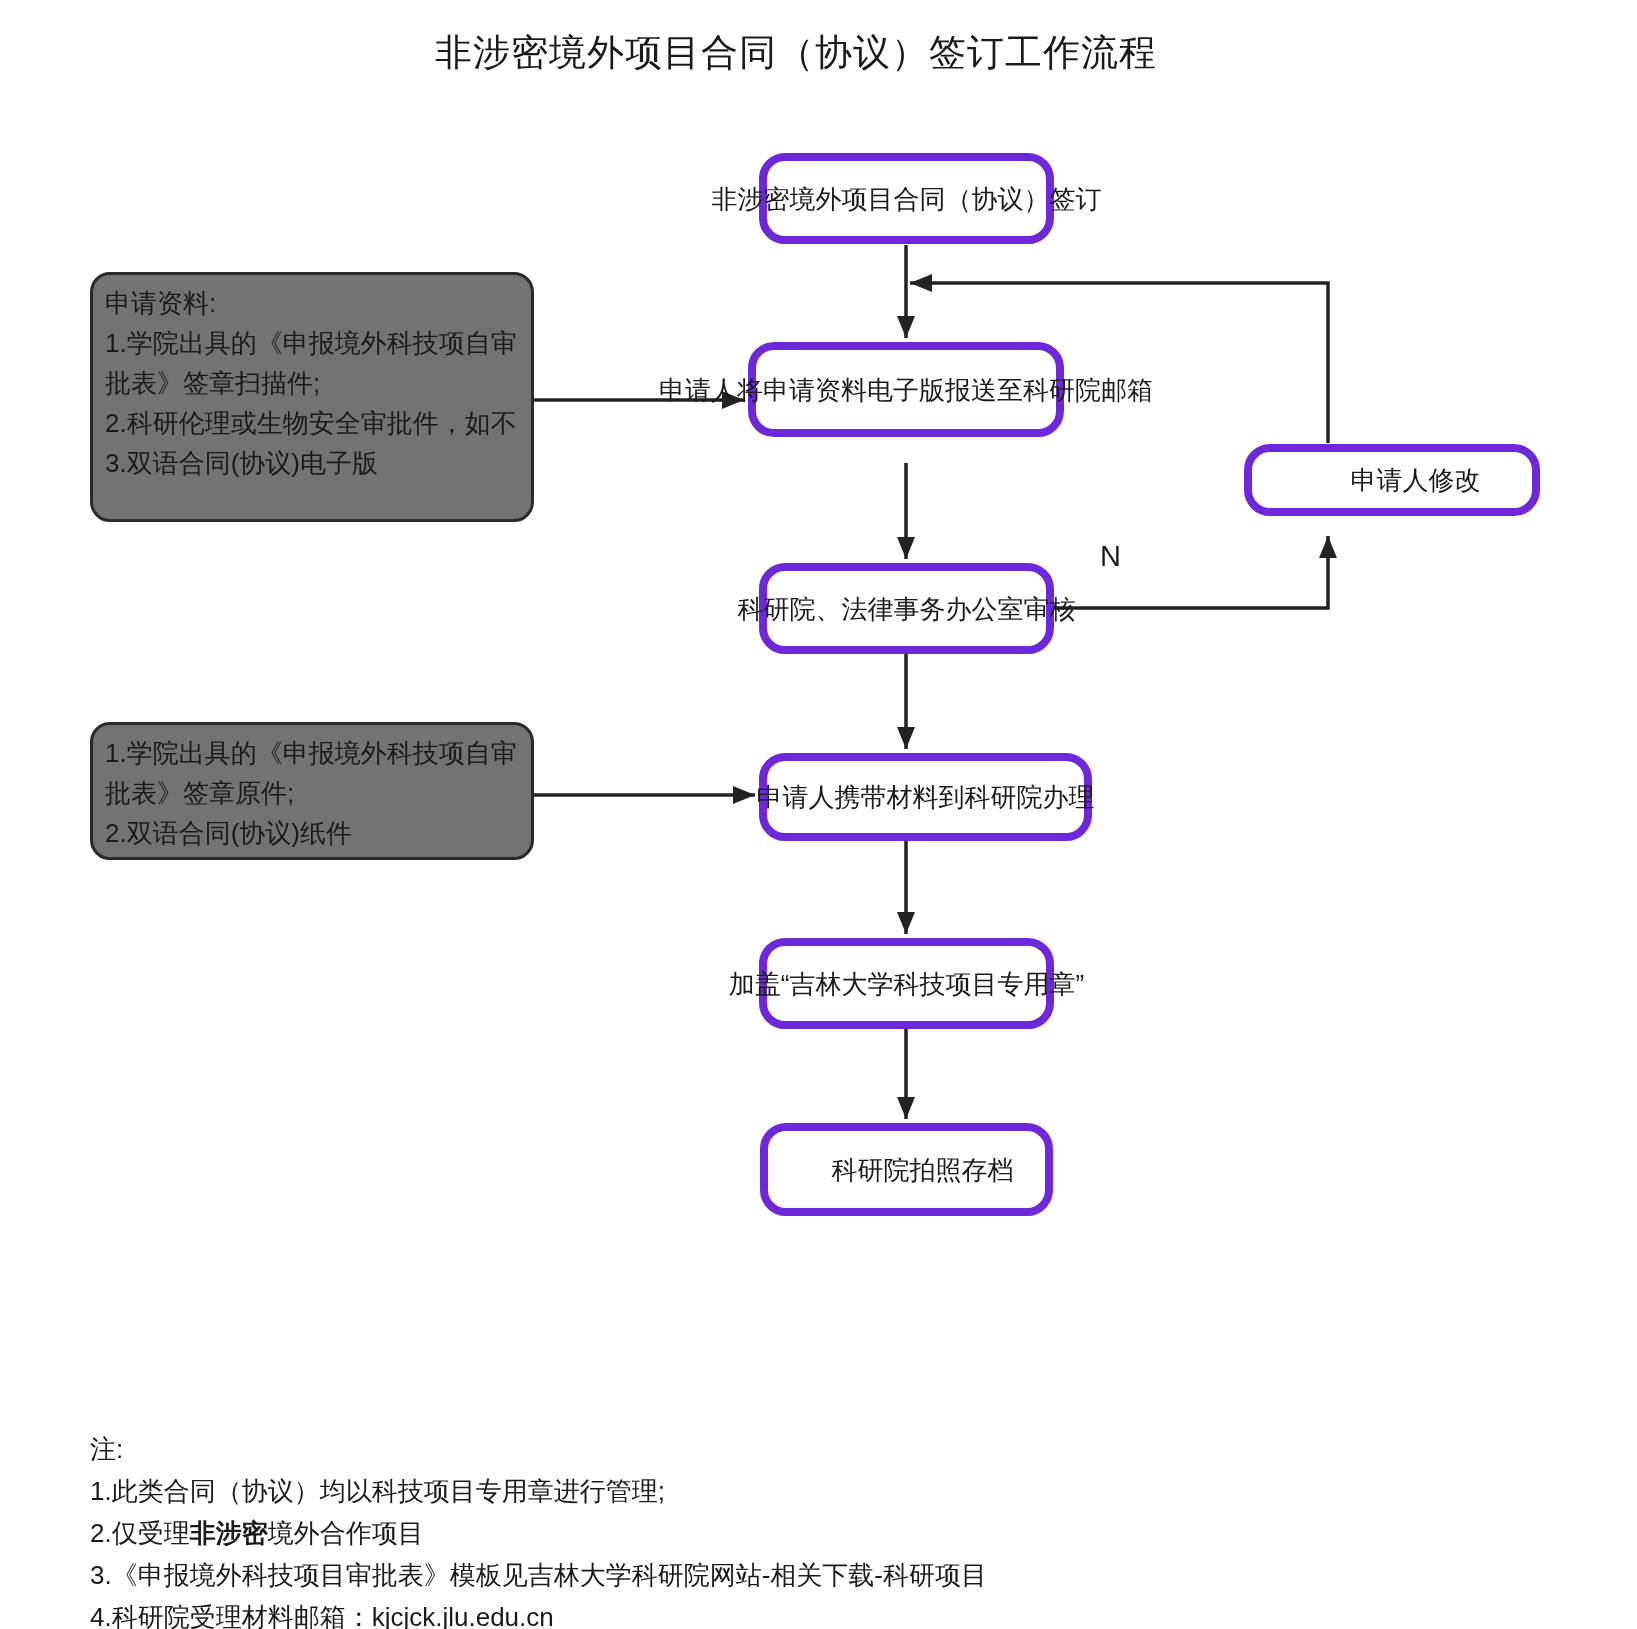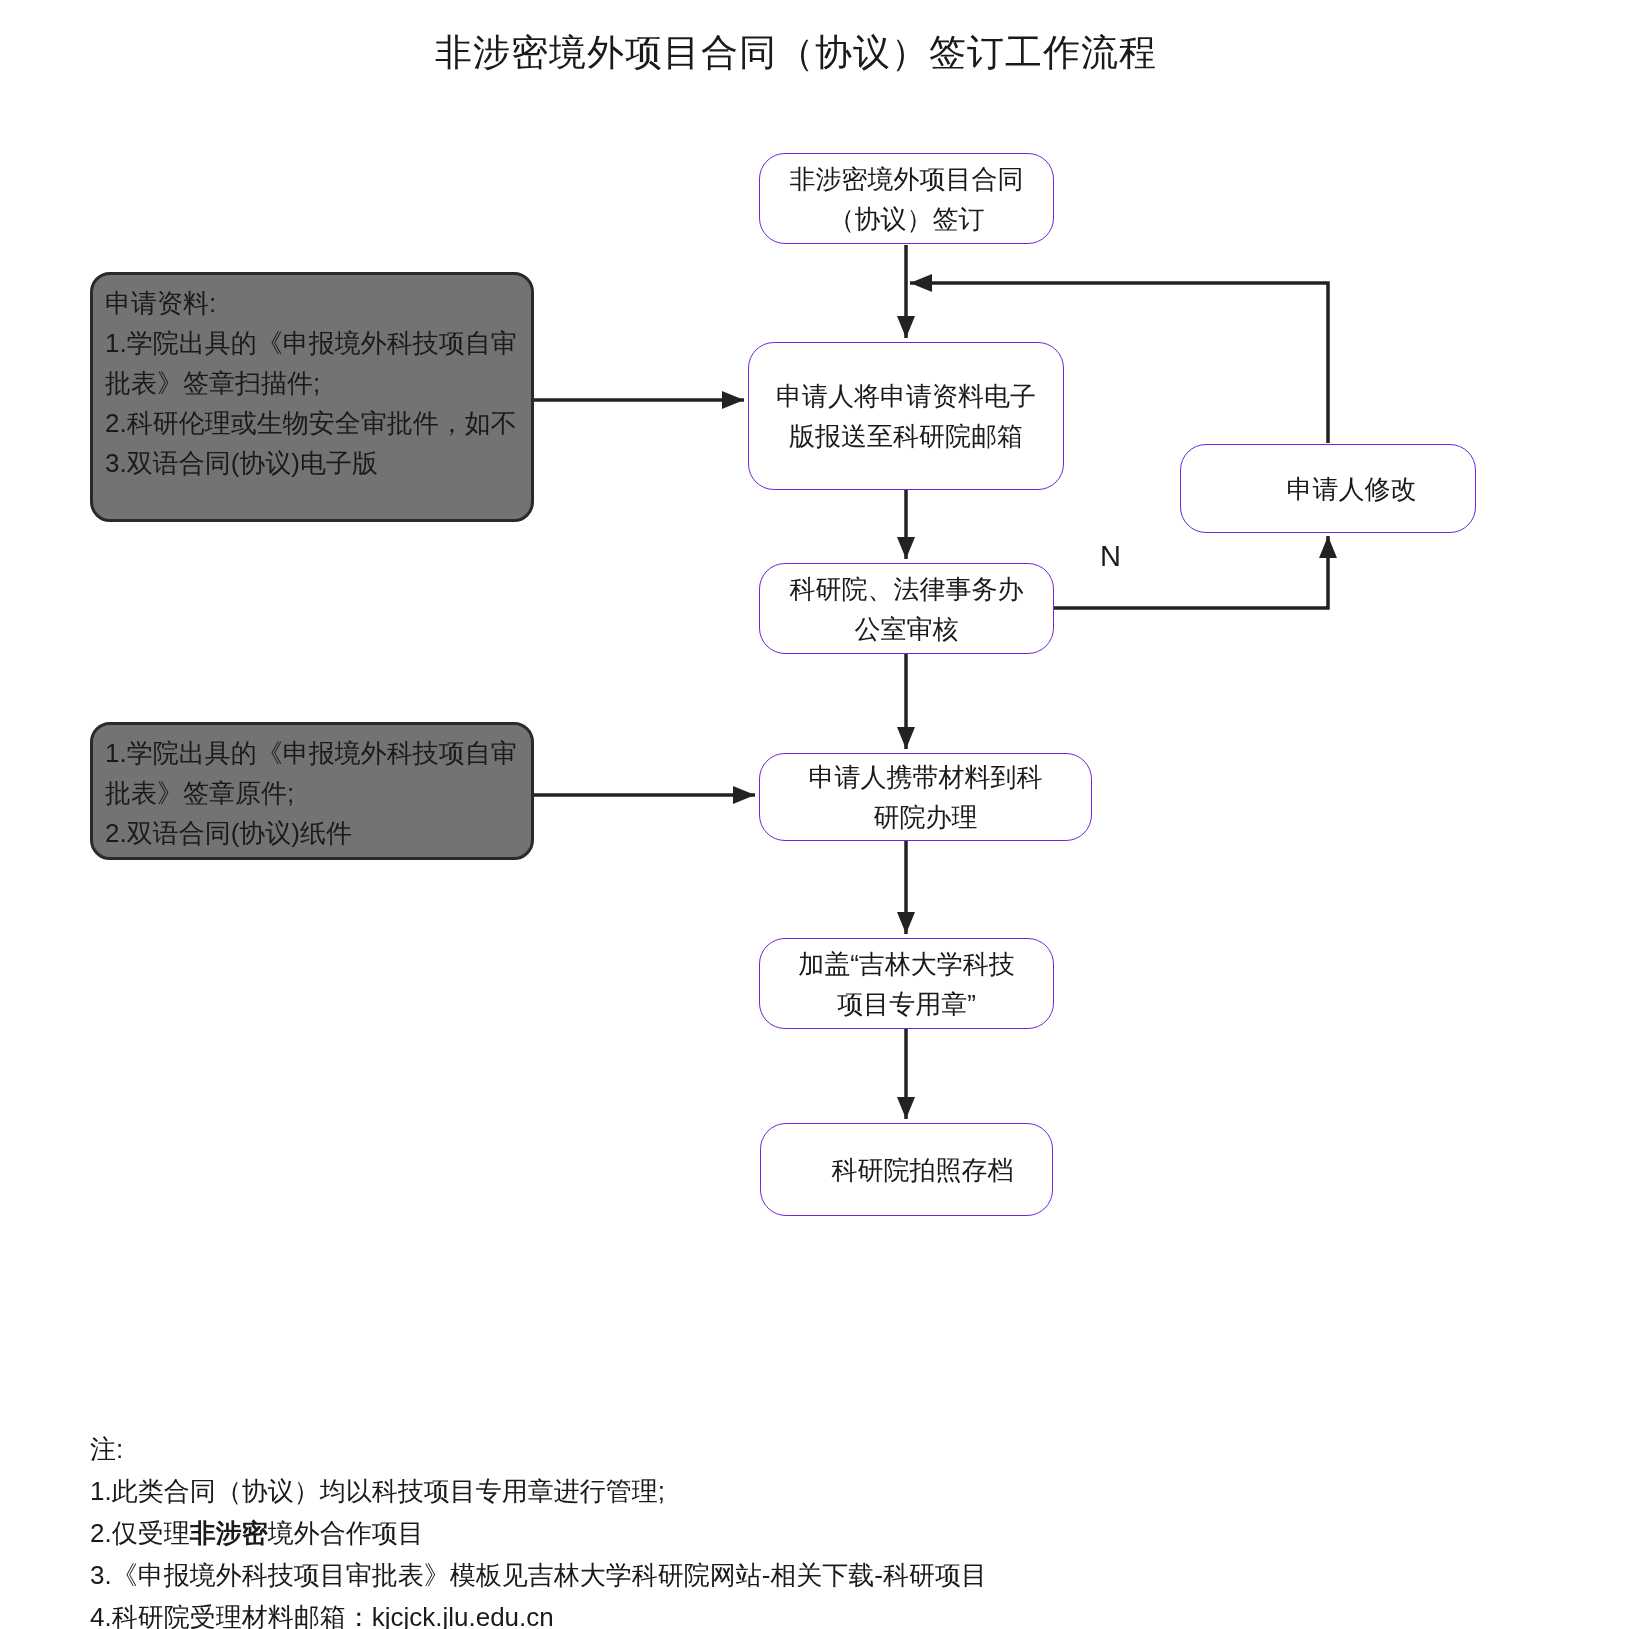--- a/index.html
+++ b/index.html
@@ -8,22 +8,22 @@
     background:#ffffff;color:#1a1a1a;
     font-family:"Liberation Sans", sans-serif;
   }
   .title{
     position:absolute;top:28px;left:0;width:1592px;margin:0;
     text-align:center;font-size:37px;font-weight:400;letter-spacing:1px;
   }
   svg.connectors{position:absolute;left:0;top:0;pointer-events:none;}
   .node{
     position:absolute;box-sizing:border-box;background:#fff;
-    border:1px solid #6d28d9;border-radius:26px;
-    display:flex;flex-direction:column;justify-content:center;align-items:center;
+    border:8px solid #6d28d9;border-radius:26px;
+    display:flex;flex-direction:row;justify-content:center;align-items:center;
     text-align:center;font-size:26px;line-height:40px;white-space:nowrap;
   }
   .info{
     position:absolute;box-sizing:border-box;background:#737373;
     border:3px solid #2a2a2a;border-radius:20px;
     font-size:26px;line-height:40px;padding:8px 4px 2px 12px;
     white-space:nowrap;text-align:left;
   }
   .n-label{position:absolute;left:1100px;top:540px;font-size:29px;color:#1a1a1a;}
   .notes{position:absolute;left:90px;top:1428px;font-size:26px;line-height:42px;}
@@ -53,31 +53,31 @@
       <path d="M1053 608 L1328 608 L1328 536" marker-end="url(#arrow)"></path>
       <path d="M1328 443 L1328 283 L910 283" marker-end="url(#arrow)"></path>
     </g>
   </svg>
 
   <div class="node" style="left:759px;top:153px;width:295px;height:91px;">
     <div>非涉密境外项目合同</div>
     <div>（协议）签订</div>
   </div>
 
-  <div class="node" style="left:748px;top:342px;width:316px;height:148px;">
+  <div class="node" style="left:748px;top:342px;width:316px;height:95px;">
     <div>申请人将申请资料电子</div>
     <div>版报送至科研院邮箱</div>
   </div>
 
   <div class="node" style="left:759px;top:563px;width:295px;height:91px;">
     <div>科研院、法律事务办</div>
     <div>公室审核</div>
   </div>
 
-  <div class="node" style="left:1180px;top:444px;width:296px;height:89px;padding-left:47px;">
+  <div class="node" style="left:1244px;top:444px;width:296px;height:72px;padding-left:47px;">
     <div>申请人修改</div>
   </div>
 
   <div class="node" style="left:759px;top:753px;width:333px;height:88px;">
     <div>申请人携带材料到科</div>
     <div>研院办理</div>
   </div>
 
   <div class="node" style="left:759px;top:938px;width:295px;height:91px;">
     <div>加盖“吉林大学科技</div>

